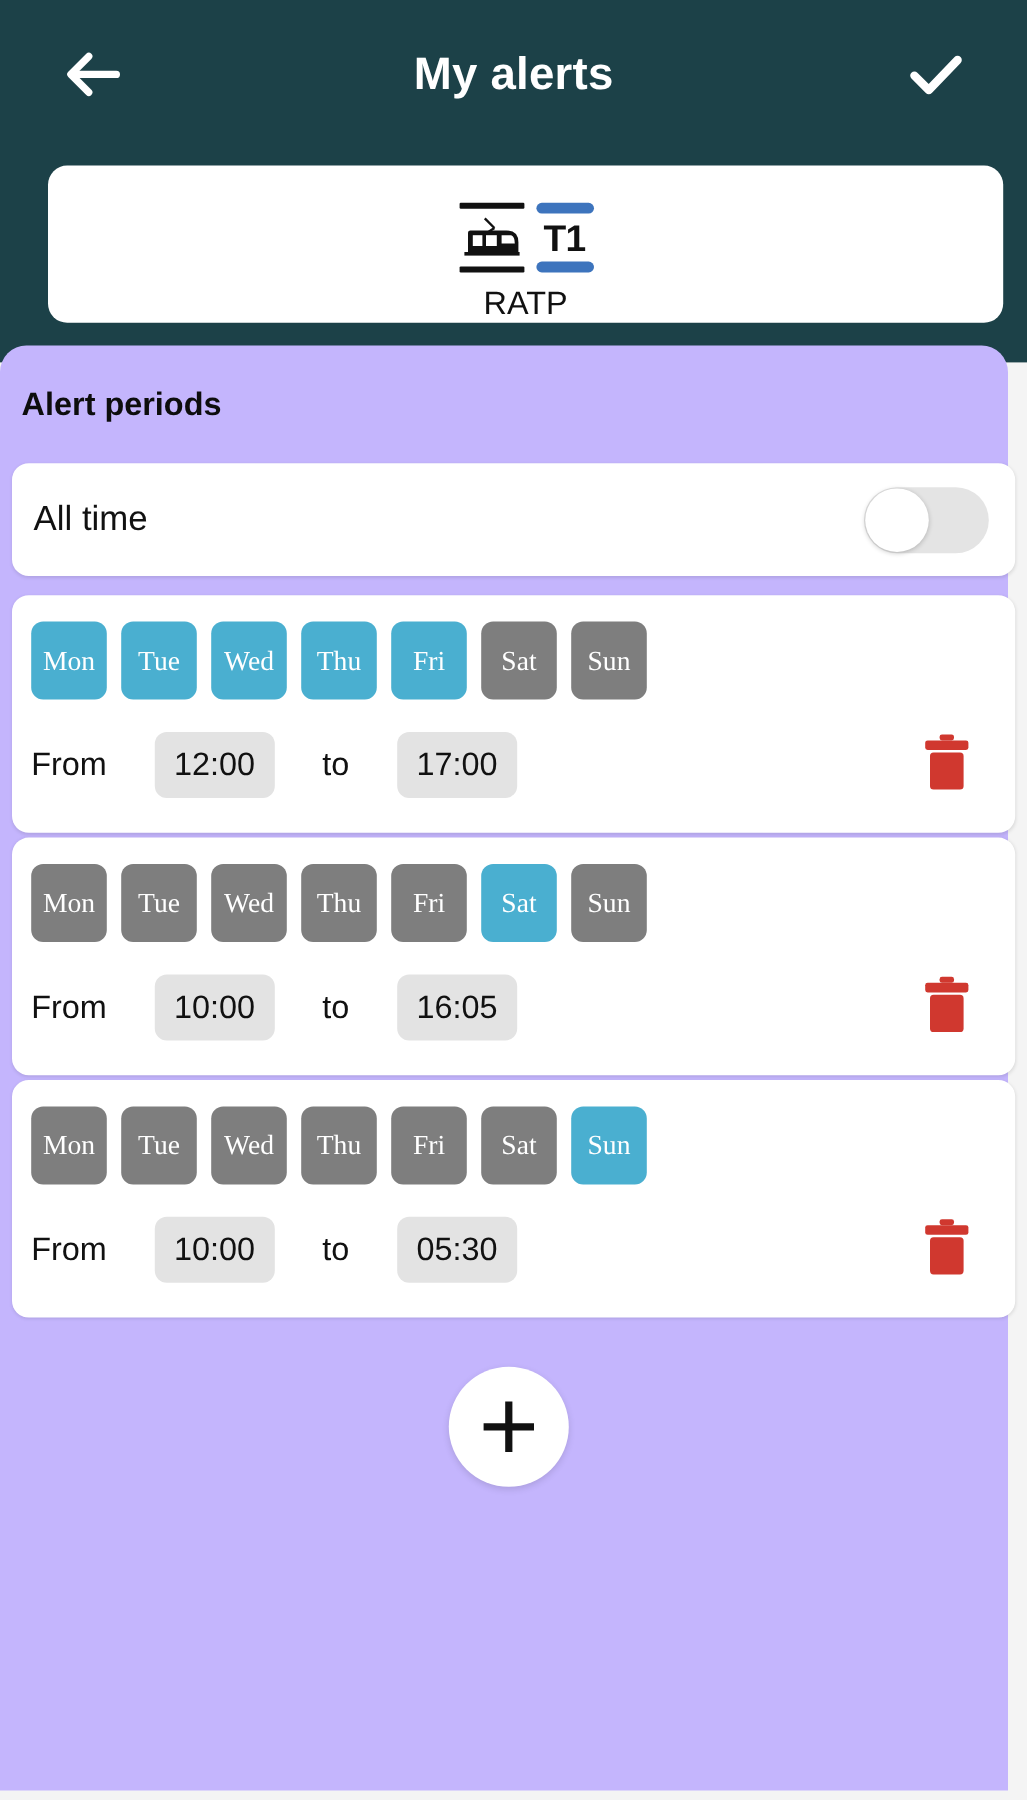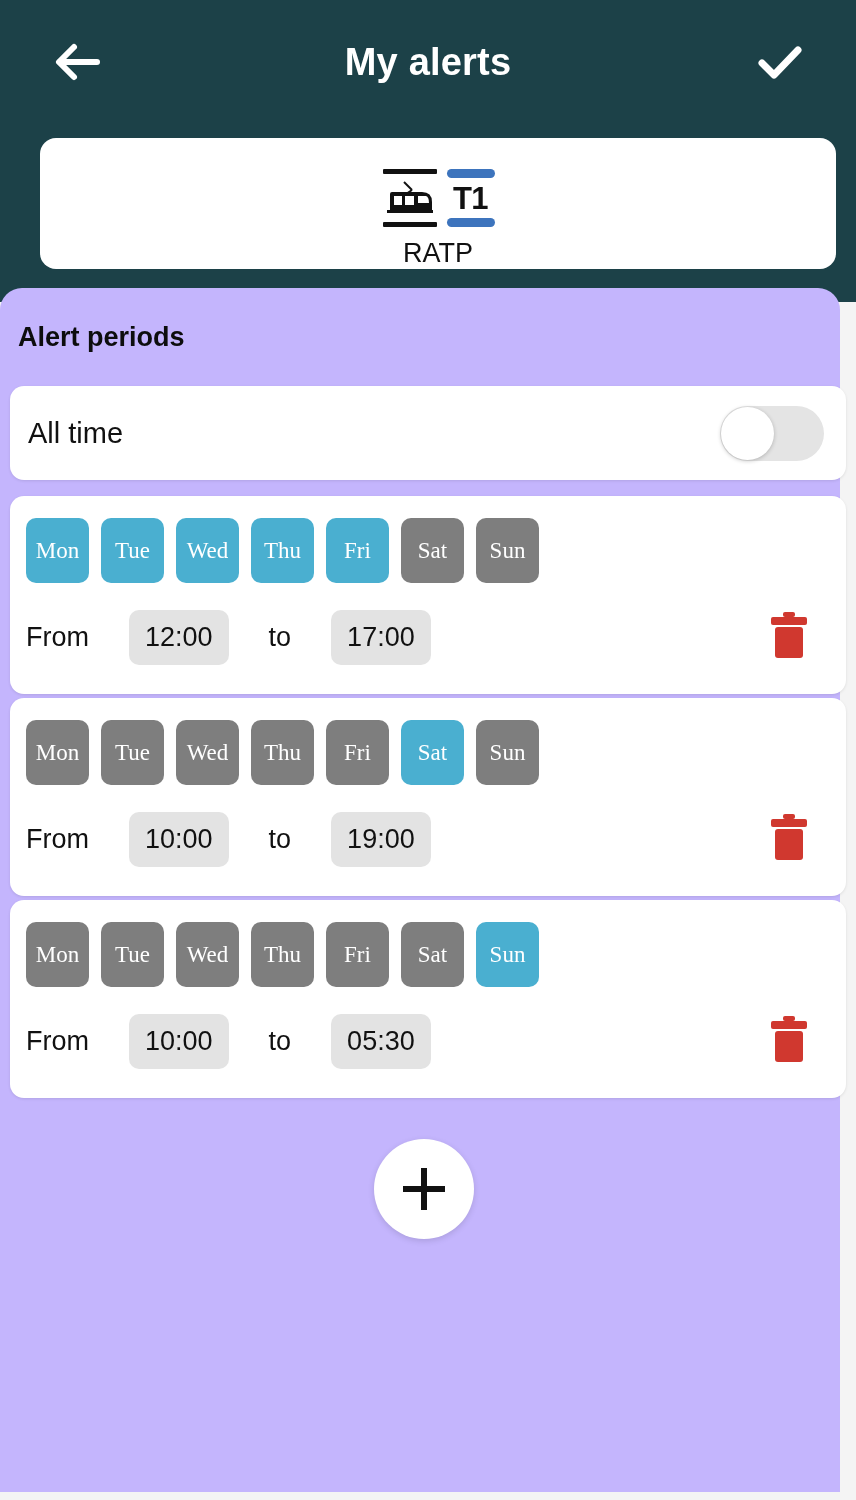--- a/index.html
+++ b/index.html
@@ -360,21 +360,21 @@
       <div class="day-chip off">Wed</div>
       <div class="day-chip off">Thu</div>
       <div class="day-chip off">Fri</div>
       <div class="day-chip on">Sat</div>
       <div class="day-chip off">Sun</div>
     </div>
     <div class="time-row">
       <span class="time-word">From</span>
       <span class="time-pill">10:00</span>
       <span class="time-word">to</span>
-      <span class="time-pill">19:00</span>
+      <span class="time-pill">16:05</span>
     </div>
     <div class="trash-btn">
       <svg width="44" height="50" viewBox="0 0 44 50">
         <rect x="16" y="2" width="12" height="5" rx="2" fill="#d0382f"></rect>
         <rect x="4" y="7" width="36" height="8" rx="2" fill="#d0382f"></rect>
         <rect x="8" y="17" width="28" height="31" rx="3" fill="#d0382f"></rect>
       </svg>
     </div>
   </div>
 

